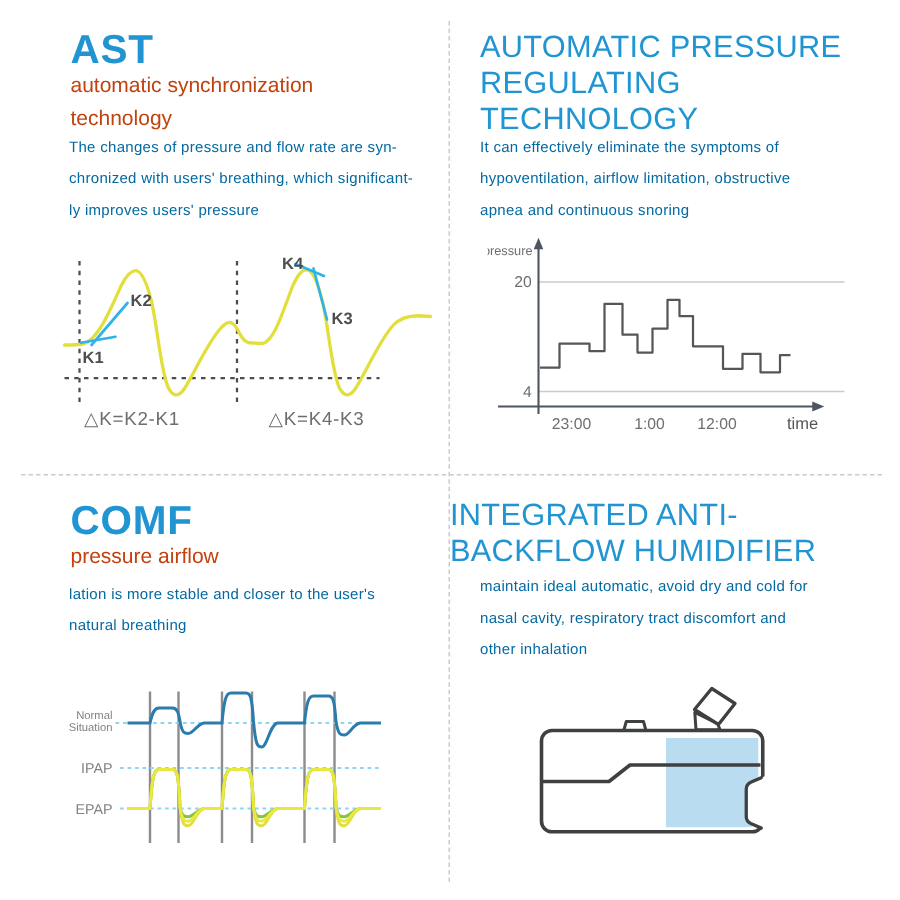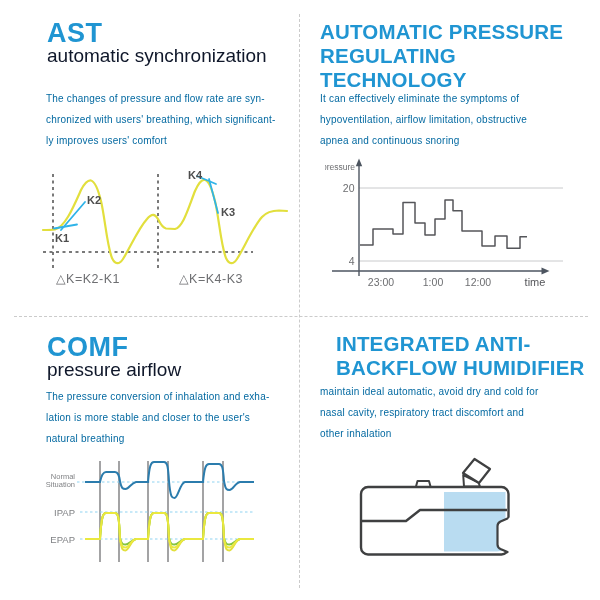--- a/index.html
+++ b/index.html
@@ -1,43 +1,44 @@
 <!DOCTYPE html>
 <html><head>
 <meta charset="utf-8">
 <style>
   html,body{margin:0;padding:0;background:#fff;}
   .canvas{position:relative;width:600px;height:600px;background:#ffffff;
           font-family:"Liberation Sans",sans-serif;overflow:hidden;}
   .divider-v{position:absolute;left:299px;top:14px;height:574px;border-left:1px dashed #cbcbcb;}
   .divider-h{position:absolute;top:316px;left:14px;width:574px;border-top:1px dashed #cbcbcb;}
   .big-title{position:absolute;margin:0;color:#2095d2;font-size:27px;font-weight:bold;letter-spacing:.5px;}
-  .subtitle{position:absolute;color:#0f172a;font-size:19px;line-height:22px;}
-  .caps-title{position:absolute;color:#2095d2;font-size:20.5px;font-weight:bold;line-height:24px;letter-spacing:.2px;}
+  .subtitle{position:absolute;color:#c2410c;font-size:14px;line-height:22px;}
+  .caps-title{position:absolute;color:#2095d2;font-size:20.5px;font-weight:normal;line-height:24px;letter-spacing:.2px;}
   .body-text{position:absolute;color:#0369a1;font-size:10px;line-height:21px;letter-spacing:.2px;}
   svg{position:absolute;}
   svg text{font-family:"Liberation Sans",sans-serif;}
 </style>
 </head>
 <body>
 
 <div class="canvas">
 
   <div class="divider-v"></div>
   <div class="divider-h"></div>
 
   <section>
     <h1 class="big-title" style="left:47px;top:18px">AST</h1>
     <div class="subtitle" style="left:47px;top:45px">
       <div>automatic synchronization</div>
+      <div>technology</div>
     </div>
     <div class="body-text" style="left:46px;top:88px">
       <div>The changes of pressure and flow rate are syn-</div>
       <div>chronized with users' breathing, which significant-</div>
-      <div>ly improves users' comfort</div>
+      <div>ly improves users' pressure</div>
     </div>
 
     <svg style="left:35px;top:163px" width="260" height="130" viewBox="0 0 260 130">
       <g stroke="#4d4d4d" stroke-width="1.5" stroke-dasharray="3,3.5">
         <line x1="18" y1="11" x2="18" y2="107"></line>
         <line x1="123" y1="11" x2="123" y2="107"></line>
         <line x1="8" y1="89" x2="218" y2="89"></line>
       </g>
       <path d="M8,67 C14,67 16,67 20,66.5 C30,64 38,45 46,27 C50,19.5 53,17 56,17.5
                C60,18.5 63,26 66,38 C70,55 72,83 77,95 C80,101.5 84,102 88,96
@@ -96,21 +97,20 @@
         <text x="153" y="128" font-size="10.5" text-anchor="middle">12:00</text>
         <text x="210" y="128" font-size="11" text-anchor="middle" fill="#55565a">time</text>
       </g>
     </svg>
   </section>
 
   <section>
     <h1 class="big-title" style="left:47px;top:332px">COMF</h1>
     <div class="subtitle" style="left:47px;top:359px">pressure airflow</div>
     <div class="body-text" style="left:46px;top:386px">
-      <div>The pressure conversion of inhalation and exha-</div>
       <div>lation is more stable and closer to the user's</div>
       <div>natural breathing</div>
     </div>
 
     <svg style="left:45px;top:450px" width="215" height="120" viewBox="0 0 215 120">
       <g id="comf-vlines" stroke="#8c8c8e" stroke-width="1.6">
           <line x1="55" x2="55" y1="11" y2="112"></line>
           <line x1="74" x2="74" y1="11" y2="112"></line>
           <line x1="103" x2="103" y1="11" y2="112"></line>
           <line x1="123" x2="123" y1="11" y2="112"></line>
@@ -131,21 +131,21 @@
       <g fill="#808285" text-anchor="end">
         <text x="30" y="29" font-size="7.5">Normal</text>
         <text x="30" y="37" font-size="7.5">Situation</text>
         <text x="30" y="65.5" font-size="9.5">IPAP</text>
         <text x="30" y="92.5" font-size="9.5">EPAP</text>
       </g>
     </svg>
   </section>
 
   <section>
-    <div class="caps-title" style="left:336px;top:332px">
+    <div class="caps-title" style="left:300px;top:332px">
       <div>INTEGRATED ANTI-</div>
       <div>BACKFLOW HUMIDIFIER</div>
     </div>
     <div class="body-text" style="left:320px;top:381px">
       <div>maintain ideal automatic, avoid dry and cold for</div>
       <div>nasal cavity, respiratory tract discomfort and</div>
       <div>other inhalation</div>
     </div>
 
     <svg style="left:345px;top:438px" width="180" height="130" viewBox="0 0 180 130">

